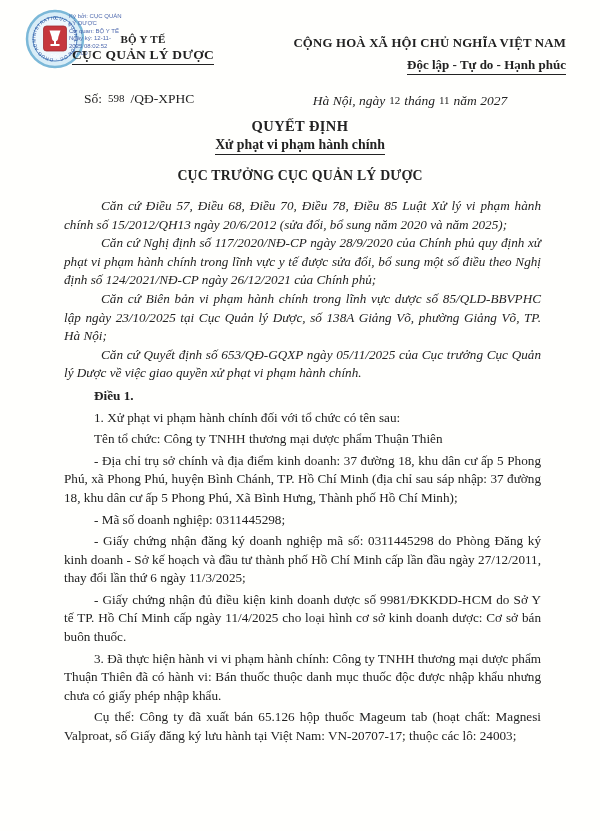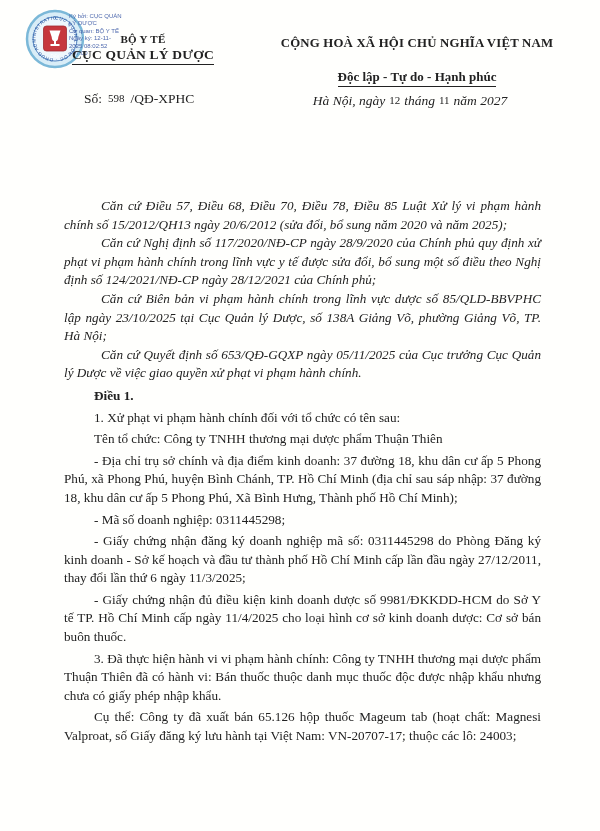--- a/index.html
+++ b/index.html
@@ -15,24 +15,24 @@
     position:absolute;left:69px;top:13px;width:60px;
     font-family:"Liberation Sans","DejaVu Sans",sans-serif;
     font-size:6px;line-height:7.4px;color:#4d68ad;
   }
   .hdr-left{position:absolute;left:58px;top:33px;width:170px;text-align:center;}
   .hdr-left .ministry{font-size:11px;font-weight:bold;letter-spacing:.3px;}
   .hdr-left .dept{
     font-size:13.5px;font-weight:bold;margin-top:2px;display:inline-block;
     border-bottom:1.4px solid #222;padding-bottom:1px;letter-spacing:.2px;
   }
-  .hdr-right{position:absolute;left:252px;top:36px;width:330px;text-align:center;}
+  .hdr-right{position:absolute;left:236px;top:36px;width:330px;text-align:right;}
   .hdr-right .country{font-size:12.8px;font-weight:bold;letter-spacing:.2px;}
   .hdr-right .motto{
-    font-size:13px;font-weight:bold;margin-top:18px;display:inline-block;
+    font-size:13px;font-weight:bold;margin-top:6px;display:inline-block;
     border-bottom:1.4px solid #222;padding-bottom:1px;
   }
   .num-line{position:absolute;left:84px;top:91px;font-size:13.5px;}
   .filled-num{font-size:11px;position:relative;top:-1.5px;padding:0 6px;}
   .date-line{position:absolute;left:255px;top:93px;width:310px;text-align:center;font-style:italic;font-size:13.5px;}
   .date-line .filled-num{font-style:normal;padding:0 4px;}
   
   .title-block{position:absolute;left:0;top:118px;width:600px;text-align:center;}
   .title-1{font-size:14.5px;font-weight:bold;letter-spacing:.4px;}
   .title-2{
@@ -93,24 +93,29 @@
   </div>
 
   <div class="num-line">
     <span>Số:</span><span class="filled-num">598</span><span>/QĐ-XPHC</span>
   </div>
 
   <div class="date-line">
     <span>Hà Nội, ngày</span><span class="filled-num">12</span><span>tháng</span><span class="filled-num">11</span><span>năm 2027</span>
   </div>
 
+  <div class="title-block">
+    <div class="title-1">QUYẾT ĐỊNH</div>
+    <div><span class="title-2">Xử phạt vi phạm hành chính</span></div>
+    <div class="authority">CỤC TRƯỞNG CỤC QUẢN LÝ DƯỢC</div>
+  </div>
 
   <div class="content">
     <p class="pre">Căn cứ Điều 57, Điều 68, Điều 70, Điều 78, Điều 85 Luật Xử lý vi phạm hành chính số 15/2012/QH13 ngày 20/6/2012 (sửa đổi, bổ sung năm 2020 và năm 2025);</p>
-    <p class="pre">Căn cứ Nghị định số 117/2020/NĐ-CP ngày 28/9/2020 của Chính phủ quy định xử phạt vi phạm hành chính trong lĩnh vực y tế được sửa đổi, bổ sung một số điều theo Nghị định số 124/2021/NĐ-CP ngày 28/12/2021 của Chính phủ;</p>
+    <p class="pre">Căn cứ Nghị định số 117/2020/NĐ-CP ngày 28/9/2020 của Chính phủ quy định xử phạt vi phạm hành chính trong lĩnh vực y tế được sửa đổi, bổ sung một số điều theo Nghị định số 124/2021/NĐ-CP ngày 26/12/2021 của Chính phủ;</p>
     <p class="pre">Căn cứ Biên bản vi phạm hành chính trong lĩnh vực dược số 85/QLD-BBVPHC lập ngày 23/10/2025 tại Cục Quản lý Dược, số 138A Giảng Võ, phường Giảng Võ, TP. Hà Nội;</p>
     <p class="pre">Căn cứ Quyết định số 653/QĐ-GQXP ngày 05/11/2025 của Cục trưởng Cục Quản lý Dược về việc giao quyền xử phạt vi phạm hành chính.</p>
 
 
     <p class="dieu">Điều 1.</p>
     <p class="para gap-s">1. Xử phạt vi phạm hành chính đối với tổ chức có tên sau:</p>
     <p class="para gap-s">Tên tổ chức: Công ty TNHH thương mại dược phẩm Thuận Thiên</p>
     <p class="para gap-s">- Địa chỉ trụ sở chính và địa điểm kinh doanh: 37 đường 18, khu dân cư ấp 5 Phong Phú, xã Phong Phú, huyện Bình Chánh, TP. Hồ Chí Minh (địa chỉ sau sáp nhập: 37 đường 18, khu dân cư ấp 5 Phong Phú, Xã Bình Hưng, Thành phố Hồ Chí Minh);</p>
     <p class="para gap-s">- Mã số doanh nghiệp: 0311445298;</p>
     <p class="para gap-s">- Giấy chứng nhận đăng ký doanh nghiệp mã số: 0311445298 do Phòng Đăng ký kinh doanh - Sở kế hoạch và đầu tư thành phố Hồ Chí Minh cấp lần đầu ngày 27/12/2011, thay đổi lần thứ 6 ngày 11/3/2025;</p>

